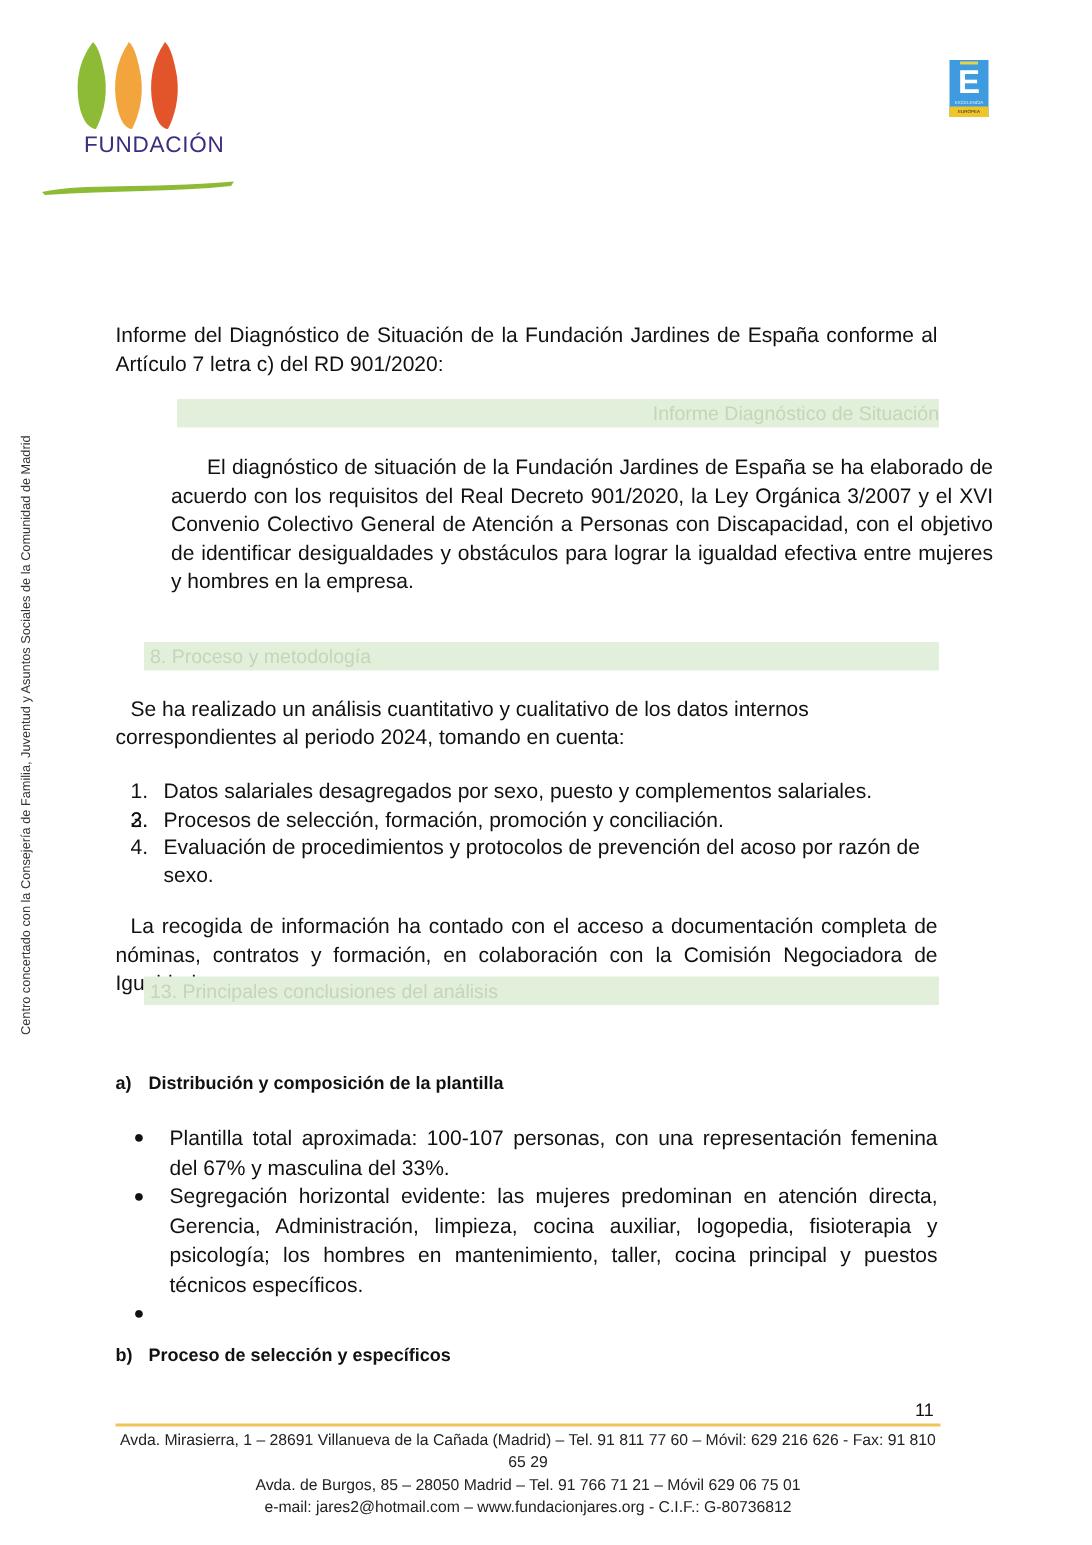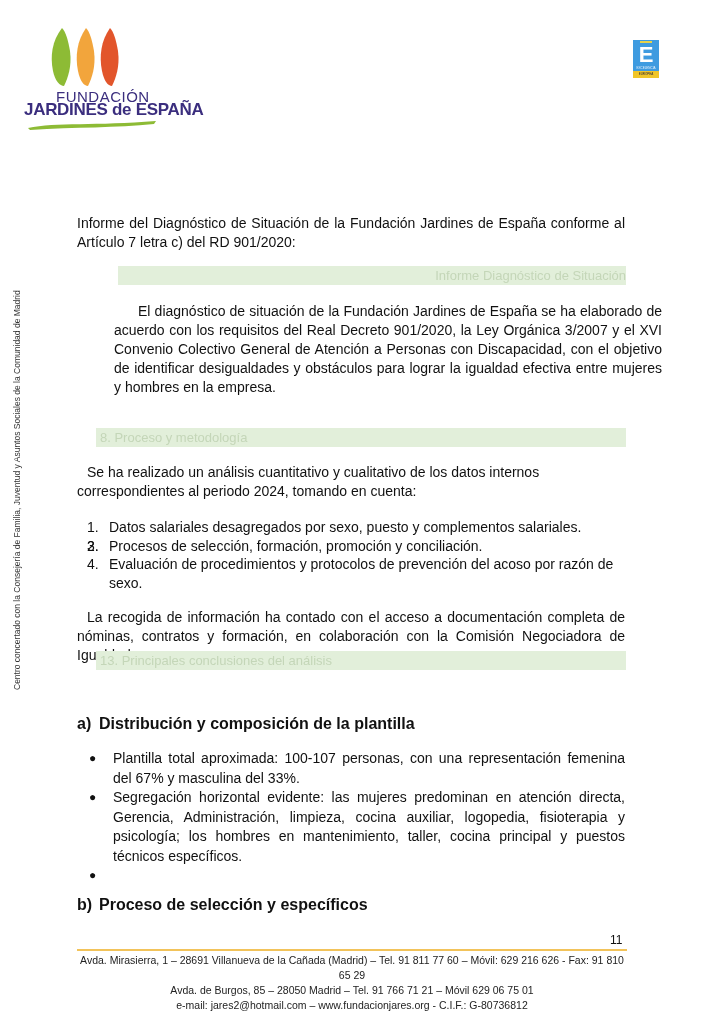--- a/index.html
+++ b/index.html
@@ -28,21 +28,21 @@
   .p { left: 77px; width: 548px; font-size: 14px; line-height: 19px; text-align: justify; }
   .p.indent1 { text-indent: 24px; margin-left: 37px; }
   .p.indent2 { text-indent: 10px; }
 
   .band { background: #e2efda; color: #c4d6b8; font-size: 13px; line-height: 19px; height: 19px; padding-left: 4px; }
 
   .list { left: 77px; width: 548px; font-size: 14px; line-height: 18.5px; margin: 0; padding: 0; list-style: none; }
   .list li { position: relative; padding-left: 32px; }
   .list li .num { position: absolute; left: 10px; top: 0; }
 
-  .subh { left: 77px; font-size: 16px; font-weight: bold; }
+  .subh { left: 77px; font-size: 12px; font-weight: bold; }
   .subh .letter { display: inline-block; width: 22px; }
 
   .bullets { left: 77px; width: 548px; font-size: 14px; line-height: 19.5px; margin: 0; padding: 0; list-style: none; }
   .bullets li { position: relative; padding-left: 36px; text-align: justify; margin-bottom: 0; }
   .bullets li .dot { position: absolute; left: 12px; top: 0; font-size: 12px; }
 
   
   #page-num { left: 610px; top: 933px; font-size: 12px; }
   #footer-line { left: 77px; top: 949px; width: 550px; height: 2px; background: #f2c35a; }
   .foot { left: 77px; width: 550px; text-align: center; font-size: 10.5px; line-height: 15px; color: #222; }
@@ -50,21 +50,20 @@
 </head>
 <body>
 
 <div id="logo" class="abs">
   <svg width="140" height="62" viewBox="0 0 140 62">
     <path d="M40 2 C30 15 28 30 31 45 C33 55 38 60 42 60 C46 52 50 40 48 25 C46 14 44 6 40 2 Z" fill="#8dbb35"></path>
     <path d="M64 2 C55 15 53 30 56 45 C58 55 62 60 66 60 C70 52 74 40 72 25 C70 14 68 6 64 2 Z" fill="#f2a53c"></path>
     <path d="M88 2 C79 15 77 30 80 45 C82 55 86 60 90 60 C94 52 98 40 96 25 C94 14 92 6 88 2 Z" fill="#e2552b"></path>
   </svg>
   <div class="logo-t1">FUNDACIÓN</div>
-  <div class="logo-t2">JARDINES de ESPAÑA</div>
   <svg class="abs" style="left:4px;top:94px" width="132" height="10" viewBox="0 0 132 10">
     <path d="M2 8 C30 2 70 6 130 1 L128 4 C90 8 50 7 4 10 Z" fill="#8dbb35"></path>
   </svg>
 </div>
 
 <div id="badge" class="abs">
   <div class="crown"></div>
   <div class="e">E</div>
   <div class="lbl1">EXCELENCIA</div>
   <div class="lbl2">EUROPEA</div>

